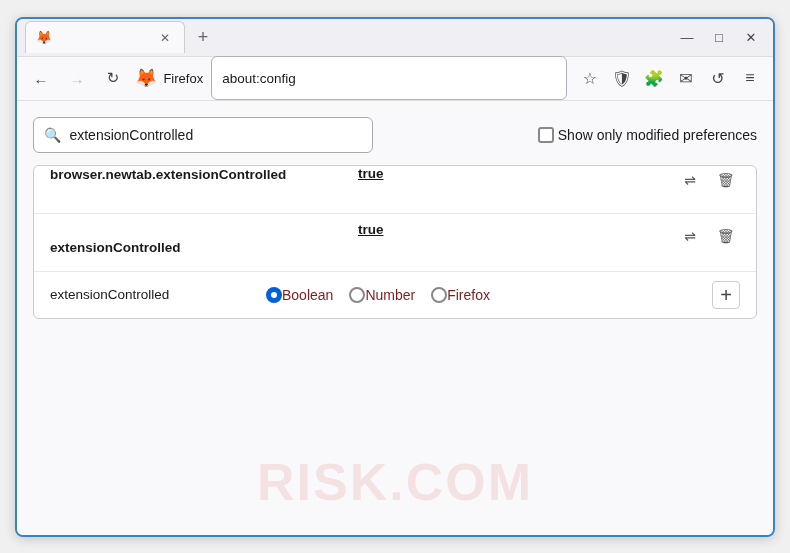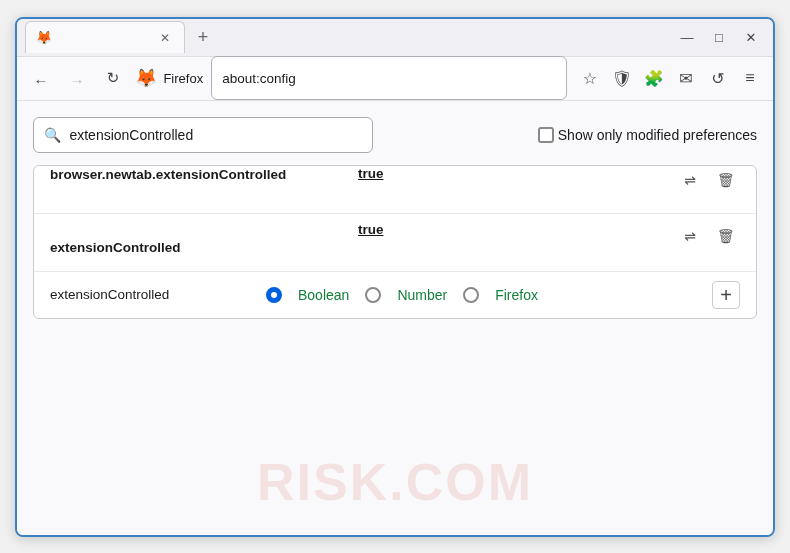--- a/index.html
+++ b/index.html
@@ -334,23 +334,23 @@
     .radio-group {
       display: flex;
       align-items: center;
       gap: 16px;
       flex: 1;
     }
 
     .radio-option {
       display: flex;
       align-items: center;
-      gap: 16px;
+      gap: 0;
       font-size: 14px;
-      color: #15803d;
+      color: #7f1d1d;
       cursor: pointer;
     }
 
     .radio-circle {
       width: 16px;
       height: 16px;
       border-radius: 50%;
       border: 2px solid #888;
       background: #fff;
       flex-shrink: 0;

